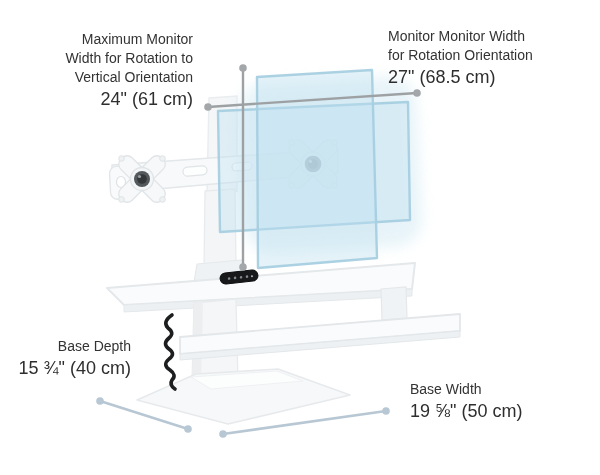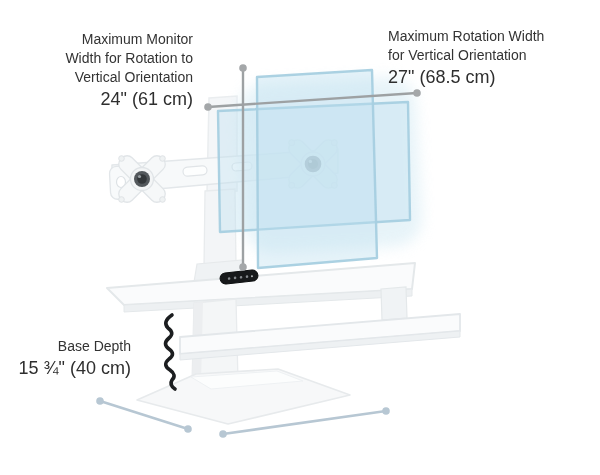--- a/index.html
+++ b/index.html
@@ -140,24 +140,28 @@
   </svg>
 
   <div class="anno right" id="anno-rotation">
     <div class="lbl">Maximum Monitor</div>
     <div class="lbl">Width for Rotation to</div>
     <div class="lbl">Vertical Orientation</div>
     <div class="val">24" (61 cm)</div>
   </div>
 
   <div class="anno left" id="anno-landscape">
-    <div class="lbl">Maximum Rotation Width</div>
-    <div class="lbl">for Vertical Orientation</div>
+    <div class="lbl">Monitor Monitor Width</div>
+    <div class="lbl">for Rotation Orientation</div>
     <div class="val">27" (68.5 cm)</div>
   </div>
 
   <div class="anno right" id="anno-base-depth">
     <div class="lbl">Base Depth</div>
     <div class="val">15 ¾" (40 cm)</div>
   </div>
 
+  <div class="anno left" id="anno-base-width">
+    <div class="lbl">Base Width</div>
+    <div class="val">19 ⅝" (50 cm)</div>
+  </div>
 
 </div>
 
 </body></html>

